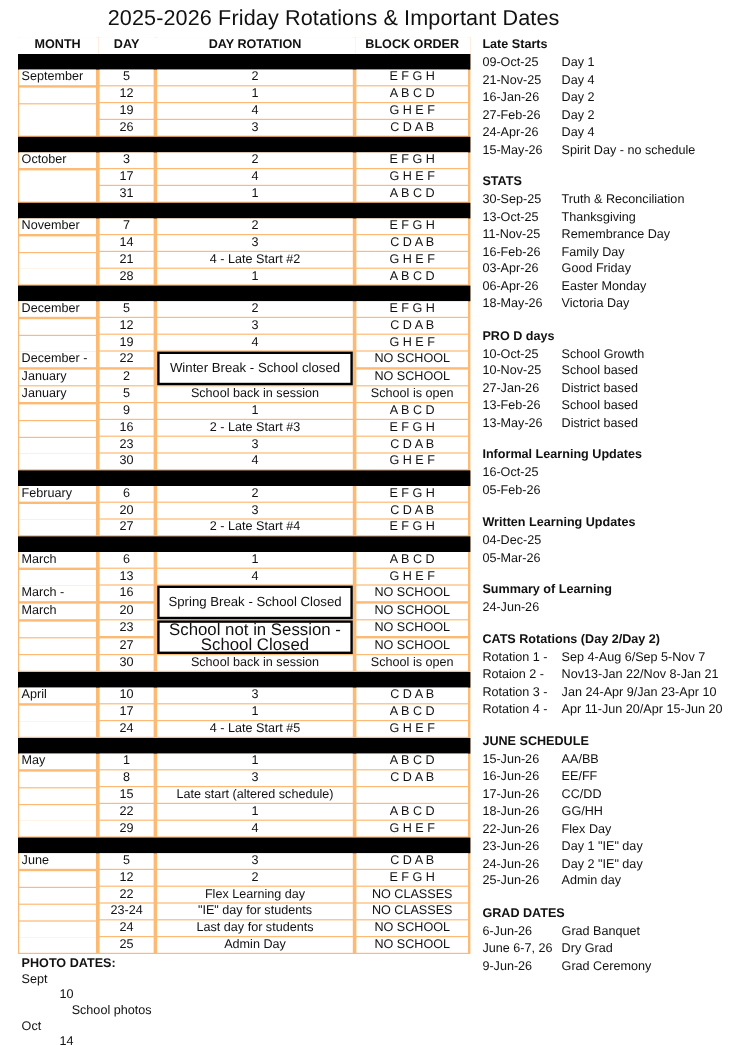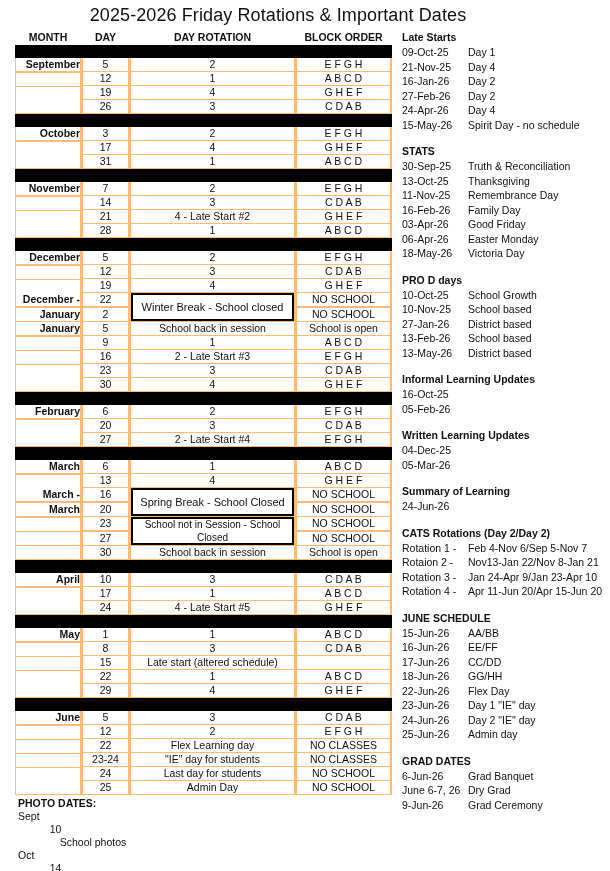--- a/index.html
+++ b/index.html
@@ -9,21 +9,21 @@
            font-size: 18px; letter-spacing: 0.1px; }
   
   .tbl { position: absolute; left: 15px; top: 31px; width: 377px;
          border-collapse: collapse; background: #fdba74; table-layout: fixed; }
   .tbl td, .tbl th { padding: 0; height: 13px; line-height: 13px; font-size: 10.5px;
          font-weight: normal; border: 0; }
   .tbl th { font-weight: bold; background: #fff; text-align: center; height: 14px; line-height: 14px; font-size: 10.5px; }
   .tbl col.c1 { width: 67px; } .tbl col.c2 { width: 48px; }
   .tbl col.c3 { width: 166px; } .tbl col.c4 { width: 96px; }
   .cell { background: #fff; display: block; margin: 0 2px 1px 1px; height: 13px; line-height: 13px; white-space: nowrap; overflow: hidden; }
-  .cell.m { text-align: right; padding-left: 2px; font-weight: bold; }
+  .cell.m { text-align: left; padding-left: 2px; }
   .cell.c { text-align: center; }
   .cell.blank-month { margin-bottom: 0; }
   .spacer td { height: 13px; background: #000; }
   .merged { background: #fff; display: flex; align-items: center; justify-content: center;
             text-align: center; border: 2px solid #000; box-sizing: border-box; line-height: 13px; }
   .hdr th .cell { font-weight: bold; }
   
   .photo { position: absolute; left: 18px; top: 797px; font-size: 10.5px; }
   .photo .ph-title { font-weight: bold; line-height: 13px; }
   .photo .row { display: flex; line-height: 13px; flex-direction: column; }
@@ -471,21 +471,21 @@
         </td>
       </tr>
       <tr>
         <td>
           <span class="cell m blank-month"></span>
         </td>
         <td>
           <span class="cell c">23</span>
         </td>
         <td rowspan="2">
-          <div class="merged" style="height: 28px; margin: 0px 2px 1px 1px; font-size: 10px;">School not in Session - School Closed</div>
+          <div class="merged" style="height: 28px; margin: 0px 2px 1px 1px; font-size: 14px;">School not in Session - School Closed</div>
         </td>
         <td>
           <span class="cell c">NO SCHOOL</span>
         </td>
       </tr>
       <tr>
         <td>
           <span class="cell m blank-month"></span>
         </td>
         <td>
@@ -851,21 +851,21 @@
       <div class="sec-title">Summary of Learning</div>
       <div class="r">
         <span class="d">24-Jun-26</span>
         <span class="ds"></span>
       </div>
     </div>
     <div class="sec rot">
       <div class="sec-title">CATS Rotations (Day 2/Day 2)</div>
       <div class="r">
         <span class="d">Rotation 1 -</span>
-        <span class="ds">Feb 4-Nov 6/Sep 5-Nov 7</span>
+        <span class="ds">Sep 4-Aug 6/Sep 5-Nov 7</span>
       </div>
       <div class="r">
         <span class="d">Rotaion 2 -</span>
         <span class="ds">Nov13-Jan 22/Nov 8-Jan 21</span>
       </div>
       <div class="r">
         <span class="d">Rotation 3 -</span>
         <span class="ds">Jan 24-Apr 9/Jan 23-Apr 10</span>
       </div>
       <div class="r">

